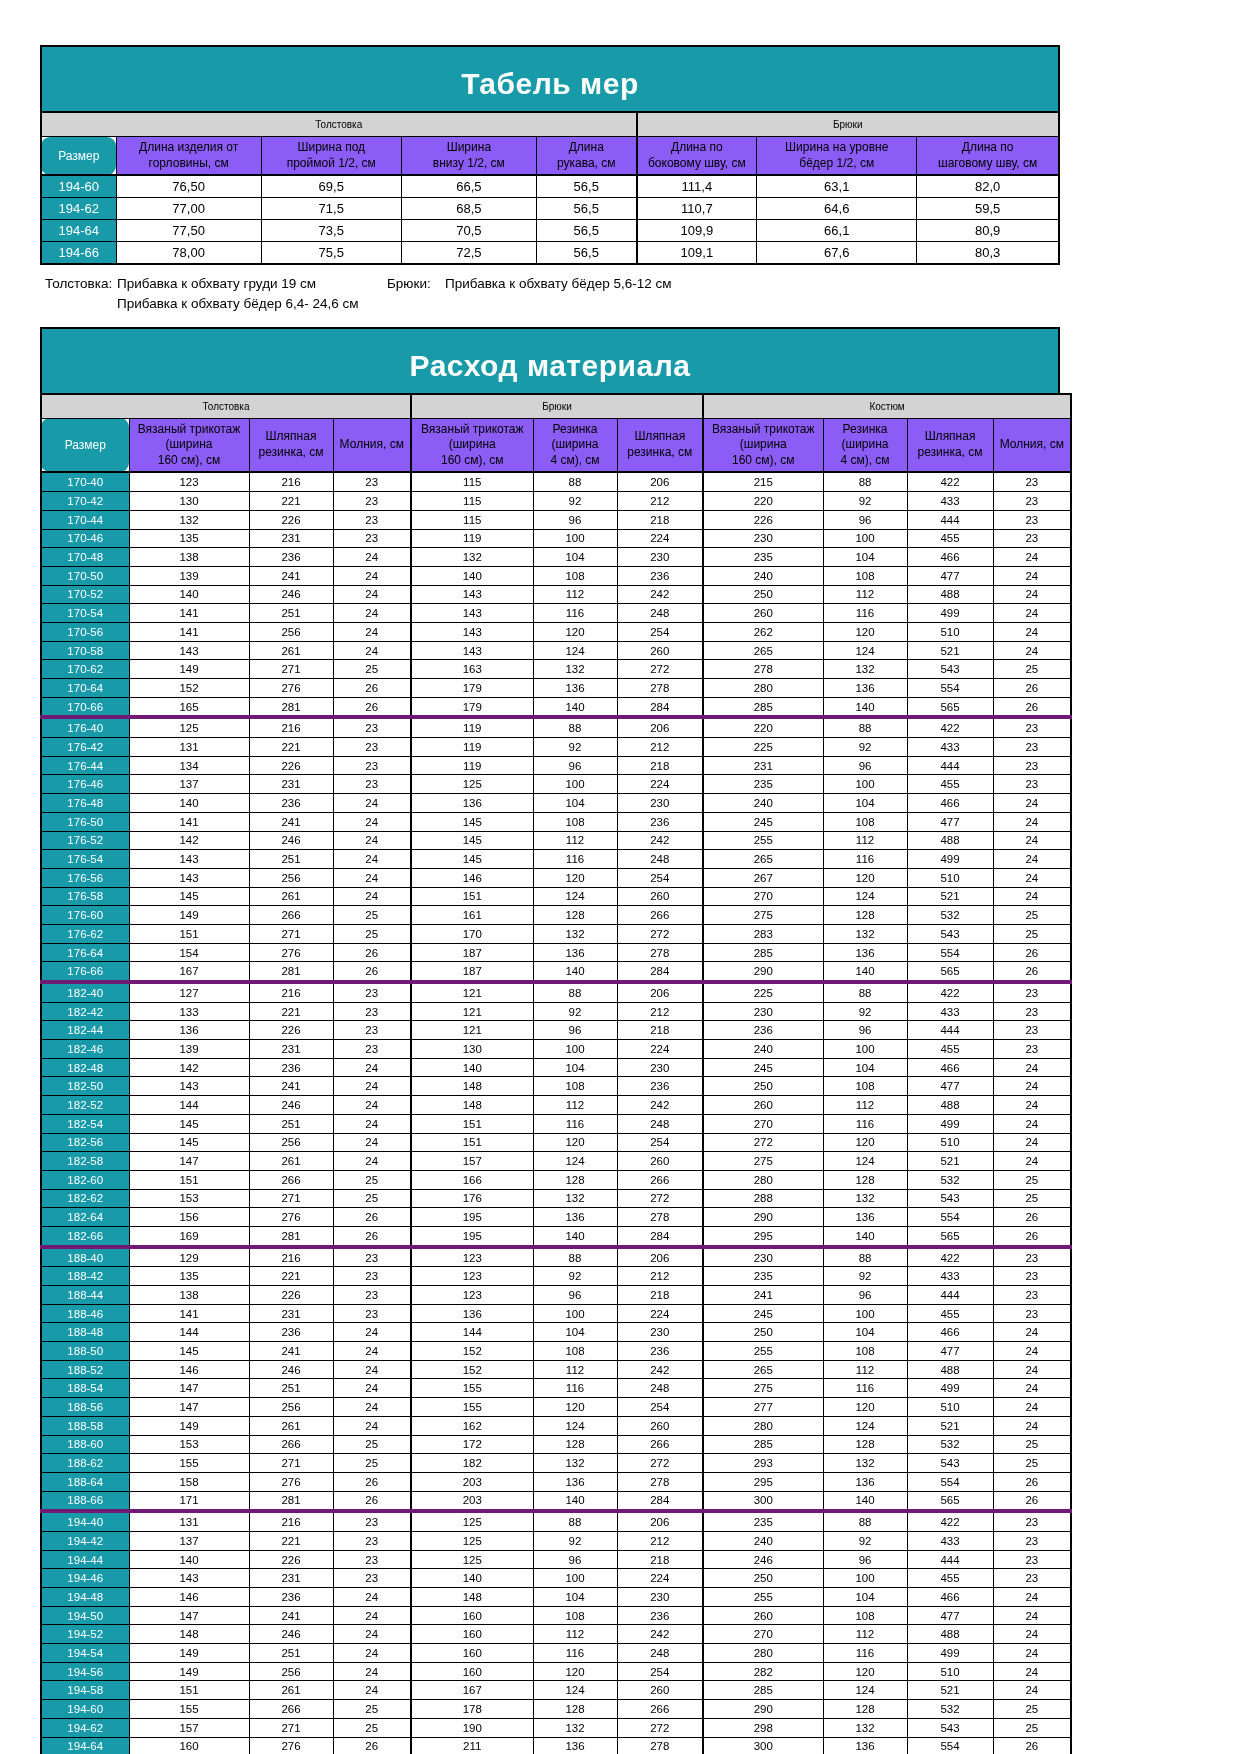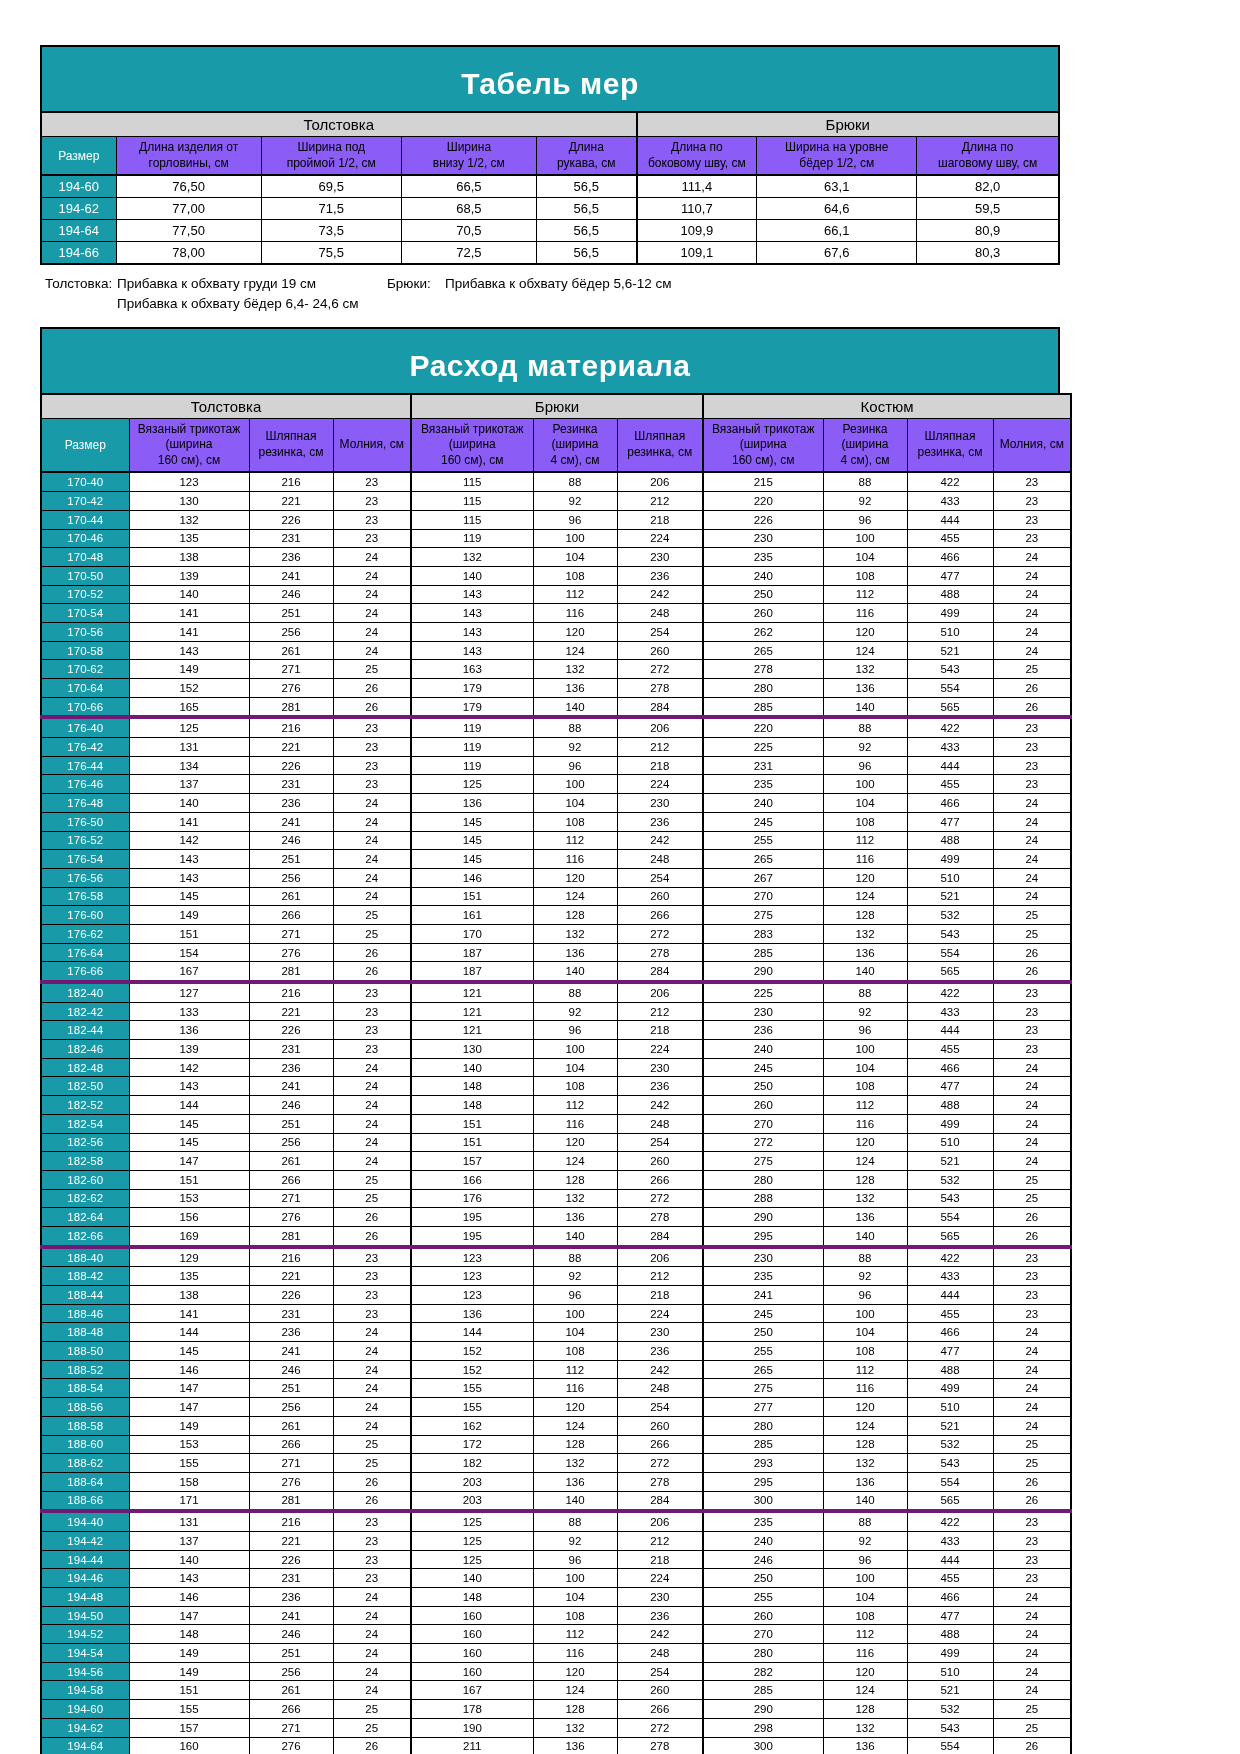--- a/index.html
+++ b/index.html
@@ -31,39 +31,40 @@
   th,td{
     border:1px solid #000;
     text-align:center;
     vertical-align:middle;
     overflow:hidden;
     padding:0 2px;
   }
   th.group{
     background:#D3D3D3;
     font-weight:normal;
-    font-size:15px;
+    font-size:10px;
     height:21px;
     padding:1px 5px;
   }
   th.col-head{
     background:#8b5cf6;
     font-weight:normal;
     font-size:12px;
     line-height:1.3;
     white-space:pre-line;
     padding:3px 2px;
     margin-top:40px;
   }
   th.size-head{
     background:var(--teal,#189AA8);
     color:#fff;
     font-weight:normal;
     font-size:12px;
     white-space:pre-line;
+    border-radius:9px;
   }
   td.size-cell{
     background:var(--teal,#189AA8);
     color:#fff;
     font-size:11.5px;
   }
   td.data-cell{font-size:11.5px;}
   #table1 td.data-cell, #table1 td.size-cell{font-size:13px;}
   #table1 td{height:21px;}
   #table2 td{height:17.7px;}

